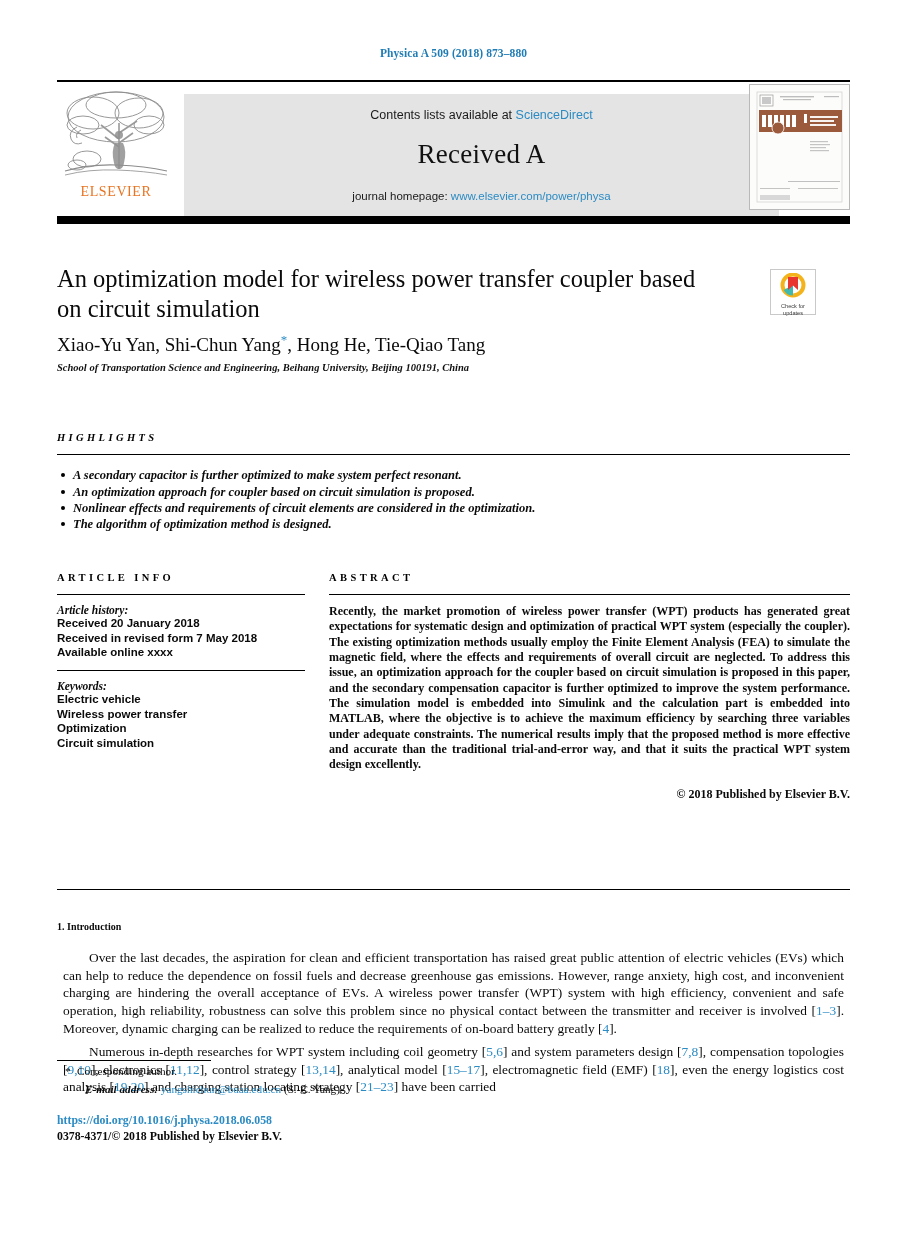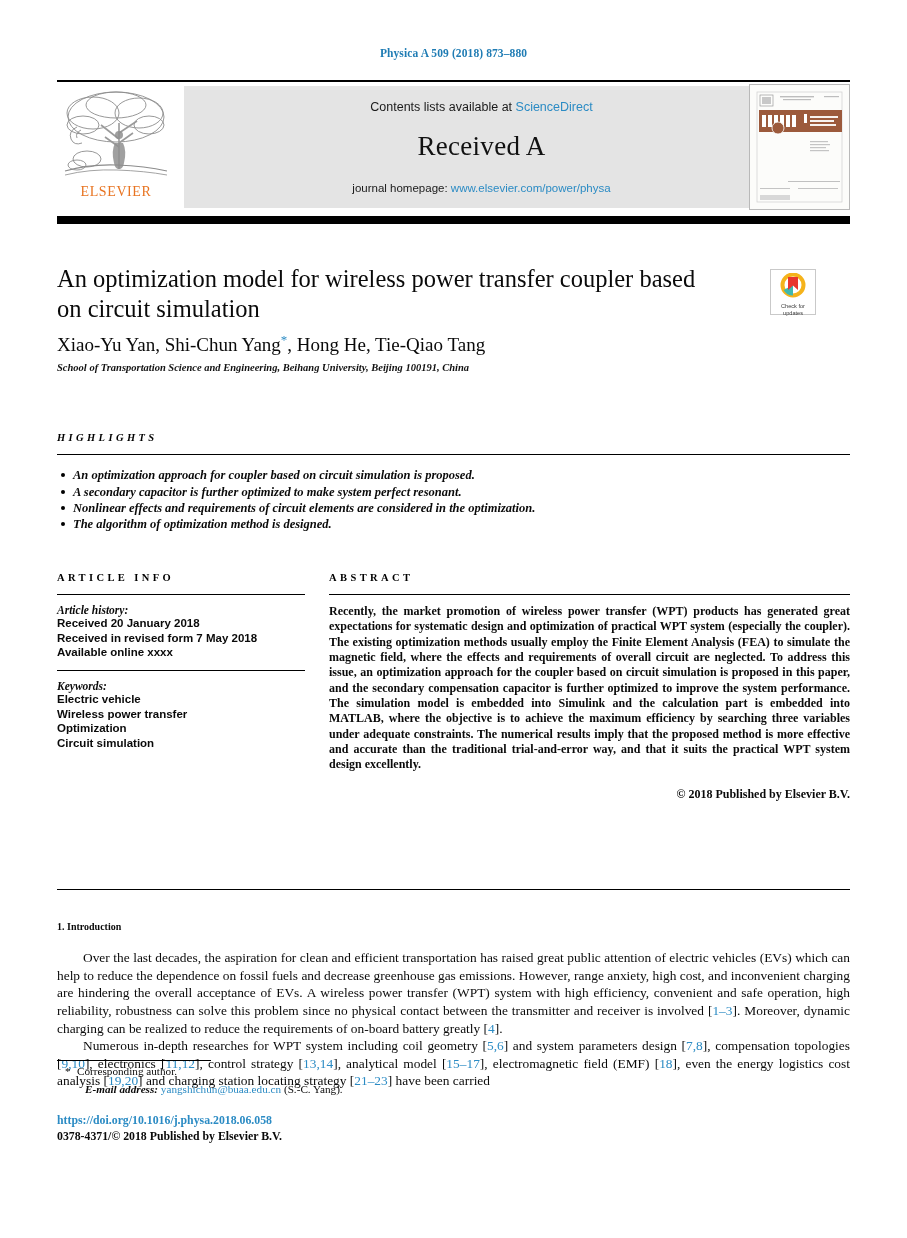--- a/index.html
+++ b/index.html
@@ -65,21 +65,21 @@
     font-family: "Liberation Serif", serif;
     font-size: 14px;
     letter-spacing: 0.6px;
     color: #e87422;
     text-align: center;
     margin-top: -3px;
   }
   .mast-center {
     position: absolute;
     left: 127px;
-    top: 6px;
+    top: 14px;
     width: 595px;
     height: 122px;
     background: #e4e4e4;
     border: 1px solid #e4e4e4;
     box-sizing: border-box;
   }
   .mast-contents {
     text-align: center;
     font-family: "Liberation Sans", sans-serif;
     font-size: 12.5px;
@@ -273,21 +273,21 @@
     font-family: "Liberation Serif", serif;
     font-weight: bold;
     font-size: 10px;
     color: #0a0a0a;
   }
   .body-p {
     font-family: "Liberation Serif", serif;
     font-size: 13.4px;
     line-height: 17.6px;
     text-align: justify;
-    margin: 0;
+    margin: 6px;
     color: #0a0a0a;
   }
   .p-indent { text-indent: 26px; }
   .p-first { margin-top: 17px; }
 
   
   .foot {
     position: absolute;
     left: 57px;
     top: 1060px;
@@ -446,22 +446,22 @@
         </svg>
         <div class="cm-label">Check for</div>
         <div class="cm-label">updates</div>
       </div>
     </div>
 
     <div class="hl-block">
       <div class="sec-head">HIGHLIGHTS</div>
       <div class="thin-rule hl-rule"></div>
       <ul class="hl-list">
+        <li>A secondary capacitor is further optimized to make system perfect resonant.</li>
         <li>An optimization approach for coupler based on circuit simulation is proposed.</li>
-        <li>A secondary capacitor is further optimized to make system perfect resonant.</li>
         <li>Nonlinear effects and requirements of circuit elements are considered in the optimization.</li>
         <li>The algorithm of optimization method is designed.</li>
       </ul>
     </div>
 
     <div class="info-abs" style="height:300px;">
       <div class="col-info">
         <div class="sec-head">ARTICLE INFO</div>
         <div class="thin-rule rule-info"></div>
         <div class="ai-sub">Article history:</div>

